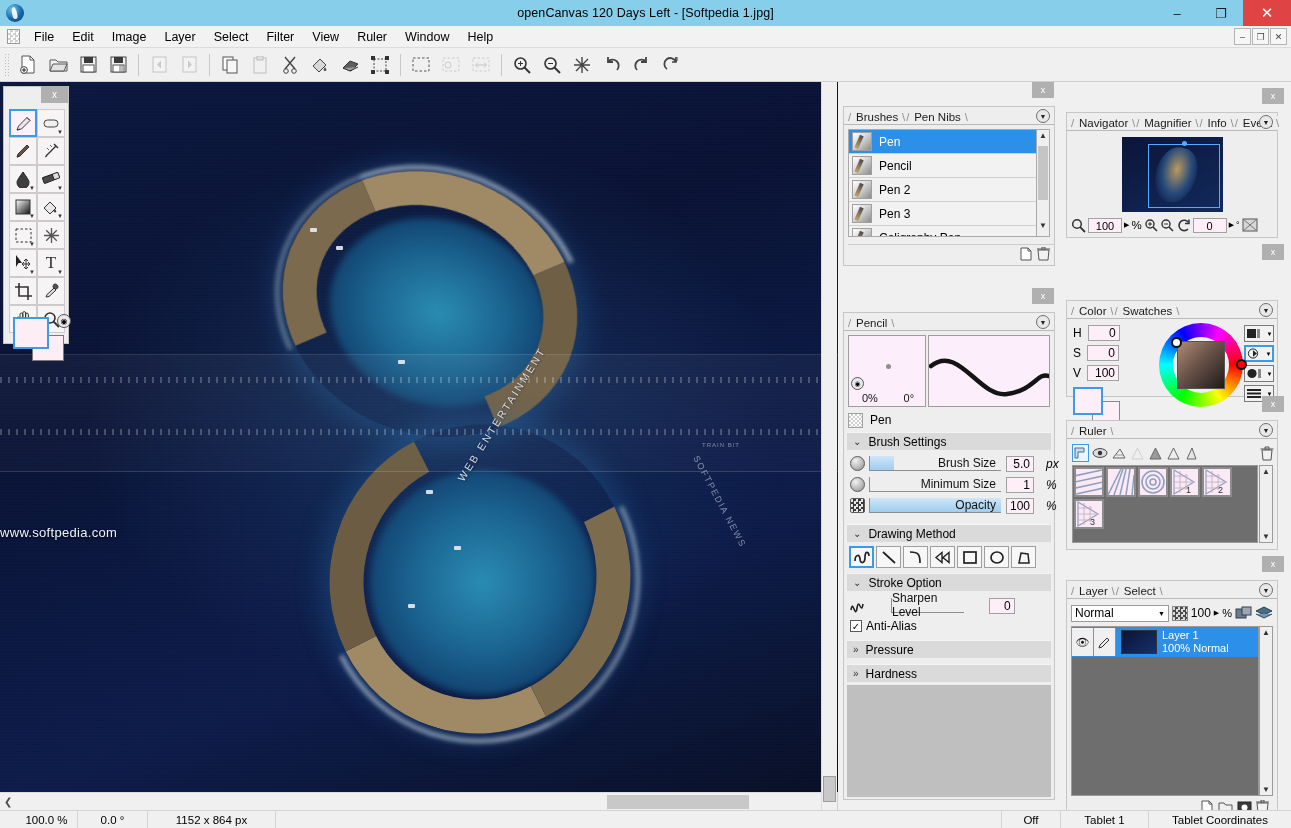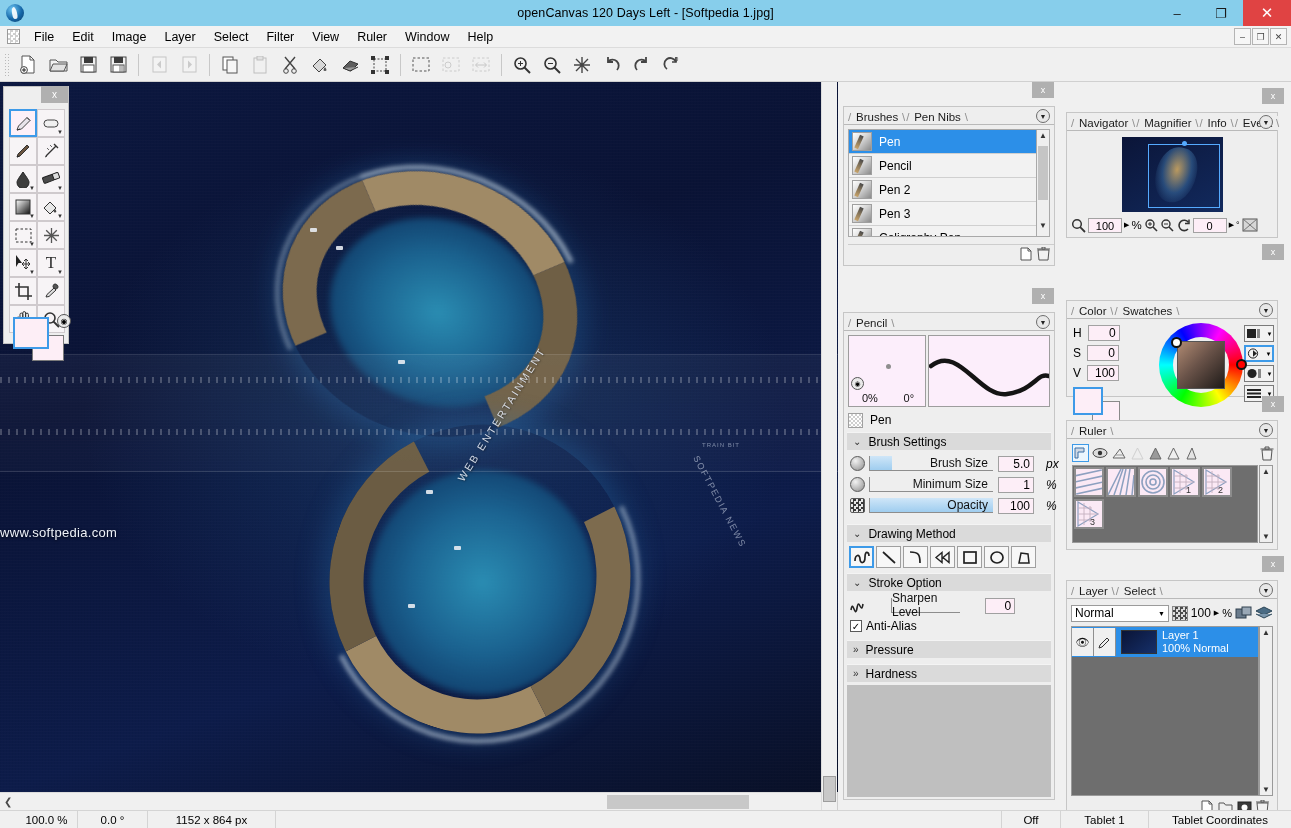--- a/index.html
+++ b/index.html
@@ -267,21 +267,21 @@
   .sect-hdr .chev{ margin:0 7px 0 6px; font-size:10px; color:#333; }
 
   .slider-row{ position:absolute; left:6px; width:202px; height:21px; display:flex; align-items:center; }
   .sl-knob{ width:15px; height:15px; border-radius:50%; border:1px solid #5c5c5c;
     background:radial-gradient(circle at 35% 30%,#f2f2f2,#8e8e8e); flex:0 0 auto; margin-right:4px; position:relative; }
   .sl-knob.chk{ border-radius:2px; background:repeating-conic-gradient(#3a3a3a 0% 25%, #e8e8e8 0% 50%) 0 0/5px 5px; }
   .sl-track{ position:relative; flex:1 1 auto; height:15px; border-left:1px solid #8d8d8d;
     border-bottom:1px solid #8d8d8d; display:flex; align-items:center; justify-content:flex-end; }
   .sl-fill{ position:absolute; left:0; top:0; height:14px; background:linear-gradient(180deg,#cfe6f8,#9fcdef); }
   .sl-label{ position:relative; z-index:2; font-size:12px; padding-right:5px; color:#111; }
-  .sl-val{ width:36px; height:16px; margin-left:5px; background:#fdeef7; border:1px solid #a0a0a0;
+  .sl-val{ width:28px; height:16px; margin-left:5px; background:#fdeef7; border:1px solid #a0a0a0;
     font-size:12px; text-align:right; padding-right:3px; line-height:15px; }
   .sl-unit{ width:18px; font-size:12px; padding-left:12px;font-style:italic; }
 
   .dm-row{ position:absolute; left:5px; display:flex; gap:2px; }
   .dm-btn{ width:25px; height:22px; border:1px solid #9f9f9f; background:#f7f7f7;
     display:flex; align-items:center; justify-content:center; }
   .dm-btn.sel{ border:2px solid #3d9ae8; }
   .chk-row{ position:absolute; left:6px; display:flex; align-items:center; font-size:12px; }
   .chkbox{ width:12px; height:12px; border:1px solid #5a5a5a; background:#fff; margin-right:4px;
     display:flex; align-items:center; justify-content:center; font-size:10px; }

